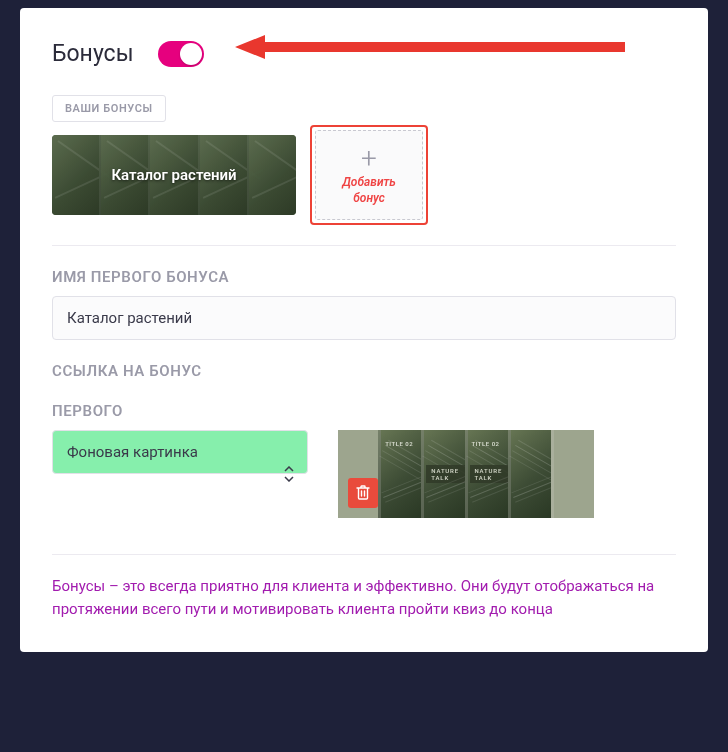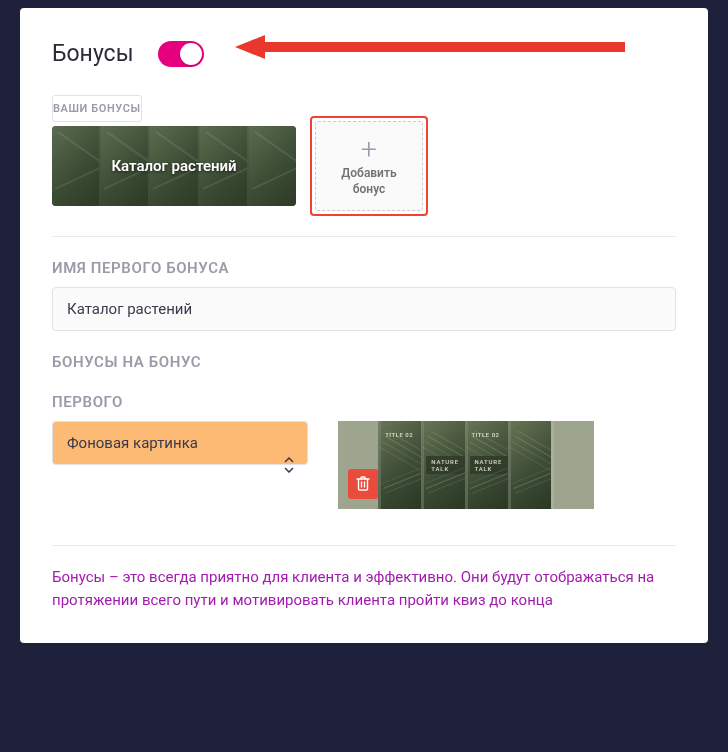--- a/index.html
+++ b/index.html
@@ -51,26 +51,26 @@
       top: 26px;
       left: 215px;
       width: 390px;
       height: 26px;
       pointer-events: none;
     }
     .tab-label {
       display: inline-block;
       border: 1px solid #e1e1e8;
       border-radius: 3px;
-      padding: 6px 0;
+      padding: 6px 12px;
       font-size: 11px;
       letter-spacing: 0.6px;
       color: #9a9aa8;
       font-weight: 600;
-      margin-bottom: 4px;
+      margin-bottom: 13px;
     }
     .bonus-row {
       display: flex;
       gap: 14px;
       margin-bottom: 16px;
       padding-bottom: 20px;
       border-bottom: 1px solid #eceaf0;
     }
     .bonus-card {
       width: 244px;
@@ -135,24 +135,25 @@
       cursor: pointer;
     }
     .plus-icon {
       font-size: 28px;
       color: #9a9aa8;
       line-height: 1;
       font-weight: 300;
     }
     .add-bonus-text {
       font-size: 12px;
-      color: #737373;
+      color: #ef4444;
       font-weight: 600;
       text-align: center;
       margin-top: 2px;
+      font-style: italic;
     }
     .field-label {
       font-size: 15px;
       letter-spacing: 0.6px;
       color: #9a9aa8;
       font-weight: 600;
       margin-top: 22px;
       margin-bottom: 10px;
     }
     .text-input {
@@ -177,21 +178,21 @@
       position: relative;
       width: 256px;
     }
     .select-btn {
       width: 100%;
       border: 1px solid #e1e1e8;
       border-radius: 4px;
       padding: 12px 14px;
       font-size: 15px;
       color: #3a3a4a;
-      background: #fdba74;
+      background: #86efac;
       text-align: left;
       cursor: pointer;
       font-family: inherit;
       height: 44px;
     }
     .select-chevrons {
       position: absolute;
       right: 14px;
       top: 50%;
       transform: translateY(-50%);
@@ -300,21 +301,21 @@
         <div class="plus-icon">+</div>
         <div class="add-bonus-text">Добавить</div>
         <div class="add-bonus-text">бонус</div>
       </div>
     </div>
   </div>
 
   <div class="field-label">ИМЯ ПЕРВОГО БОНУСА</div>
   <input class="text-input" type="text" value="Каталог растений" style="">
 
-  <div class="field-label">БОНУСЫ НА БОНУС</div>
+  <div class="field-label">ССЫЛКА НА БОНУС</div>
 
   <div class="field-label">ПЕРВОГО</div>
 
   <div class="picture-row">
     <div class="select-wrap">
       <button class="select-btn">Фоновая картинка</button>
       <svg class="select-chevrons" width="10" height="16" viewBox="0 0 10 16">
         <path d="M1 5 L5 1 L9 5" stroke="#3a3a4a" stroke-width="1.5" fill="none"></path>
         <path d="M1 11 L5 15 L9 11" stroke="#3a3a4a" stroke-width="1.5" fill="none"></path>
       </svg>

